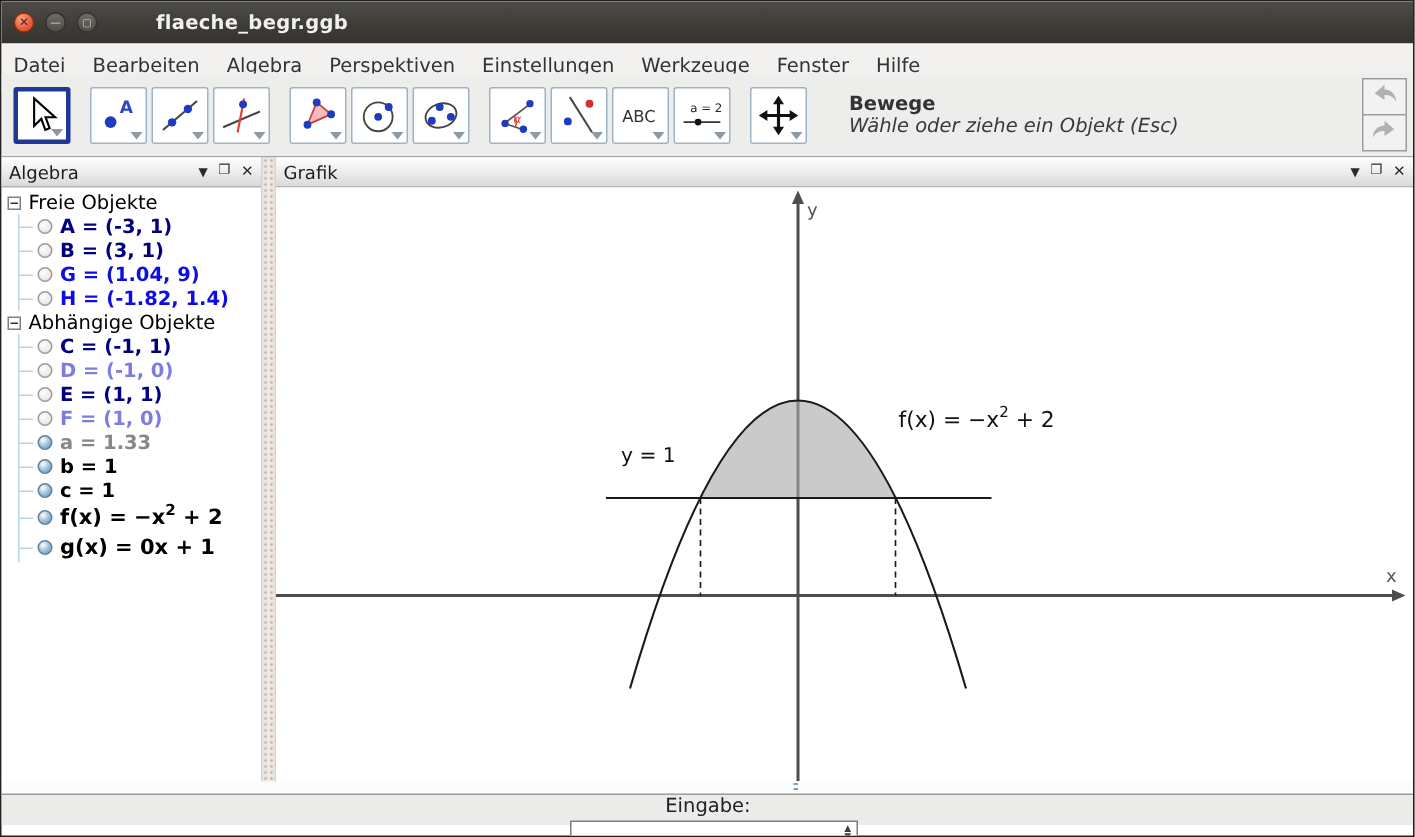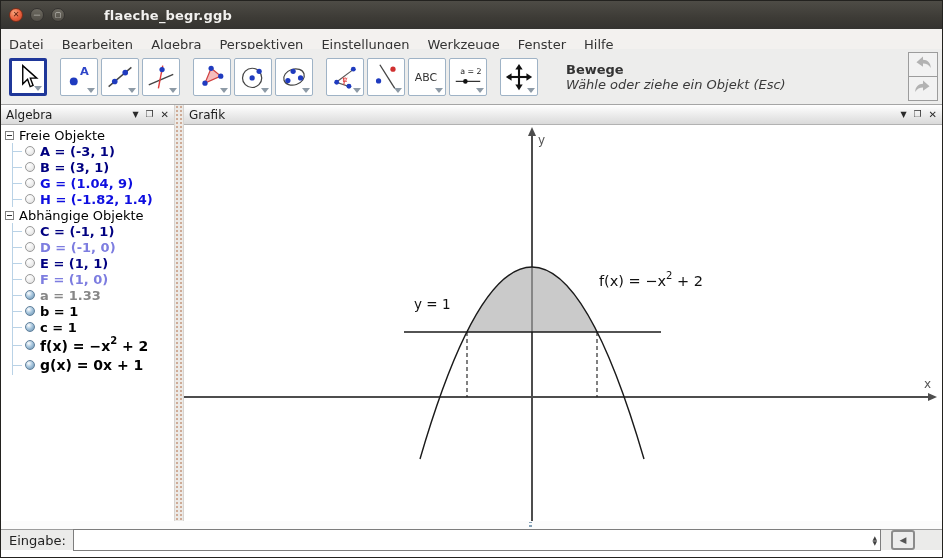--- a/index.html
+++ b/index.html
@@ -105,21 +105,21 @@
   .glabel { position:absolute; color:#111; font-size:13.5px; white-space:nowrap; }
   .glabel sup { font-size:10px; position:relative; top:-1px; }
   .axis-label { position:absolute; color:#555; font-size:12px; }
   
   .hsplitter { position:absolute; top:520px; left:0; right:0; height:8px; background:#fcfcfc; }
   .hgrip { position:absolute; left:528px; top:1px; width:3px; height:6px;
     background-image:repeating-linear-gradient(#84a0b5 0 1.5px, transparent 1.5px 3.5px); }
   .inputbar {
     position:absolute; top:528px; left:0; right:0; height:21px;
     background:#ebebea; border-top:1px solid #9d9d9d;
-    display:flex; align-items:center; padding:0 0 0 8px;
+    display:flex; align-items:center; padding:0 0 0 8px;flex-direction:column;
   }
   .input-label { font-size:13px; color:#222; margin-right:7px; white-space:nowrap; }
   .input-wrap { position:relative; flex:1; height:22px; }
   .input-wrap input {
     width:100%; height:100%; border:1px solid #7d7d7d; background:#fff;
     font-size:13px; padding:0 16px 0 4px; font-family:inherit; outline:none;
   }
   .spinner { position:absolute; right:4px; top:50%; transform:translateY(-50%);
     display:flex; flex-direction:column; align-items:center; color:#3f3f3f; font-size:6px; line-height:5px; }
   .help-toggle {

